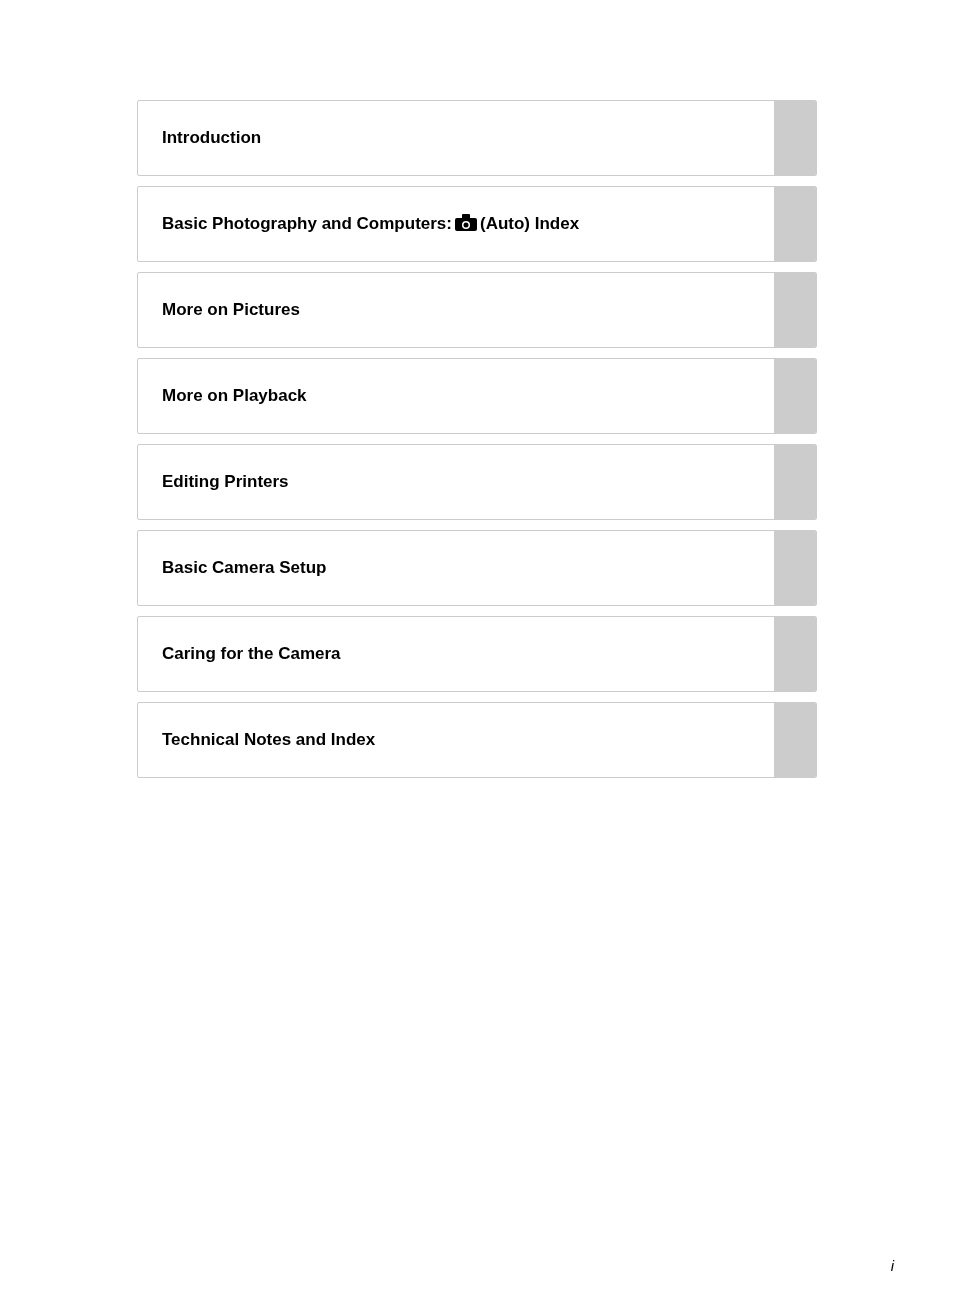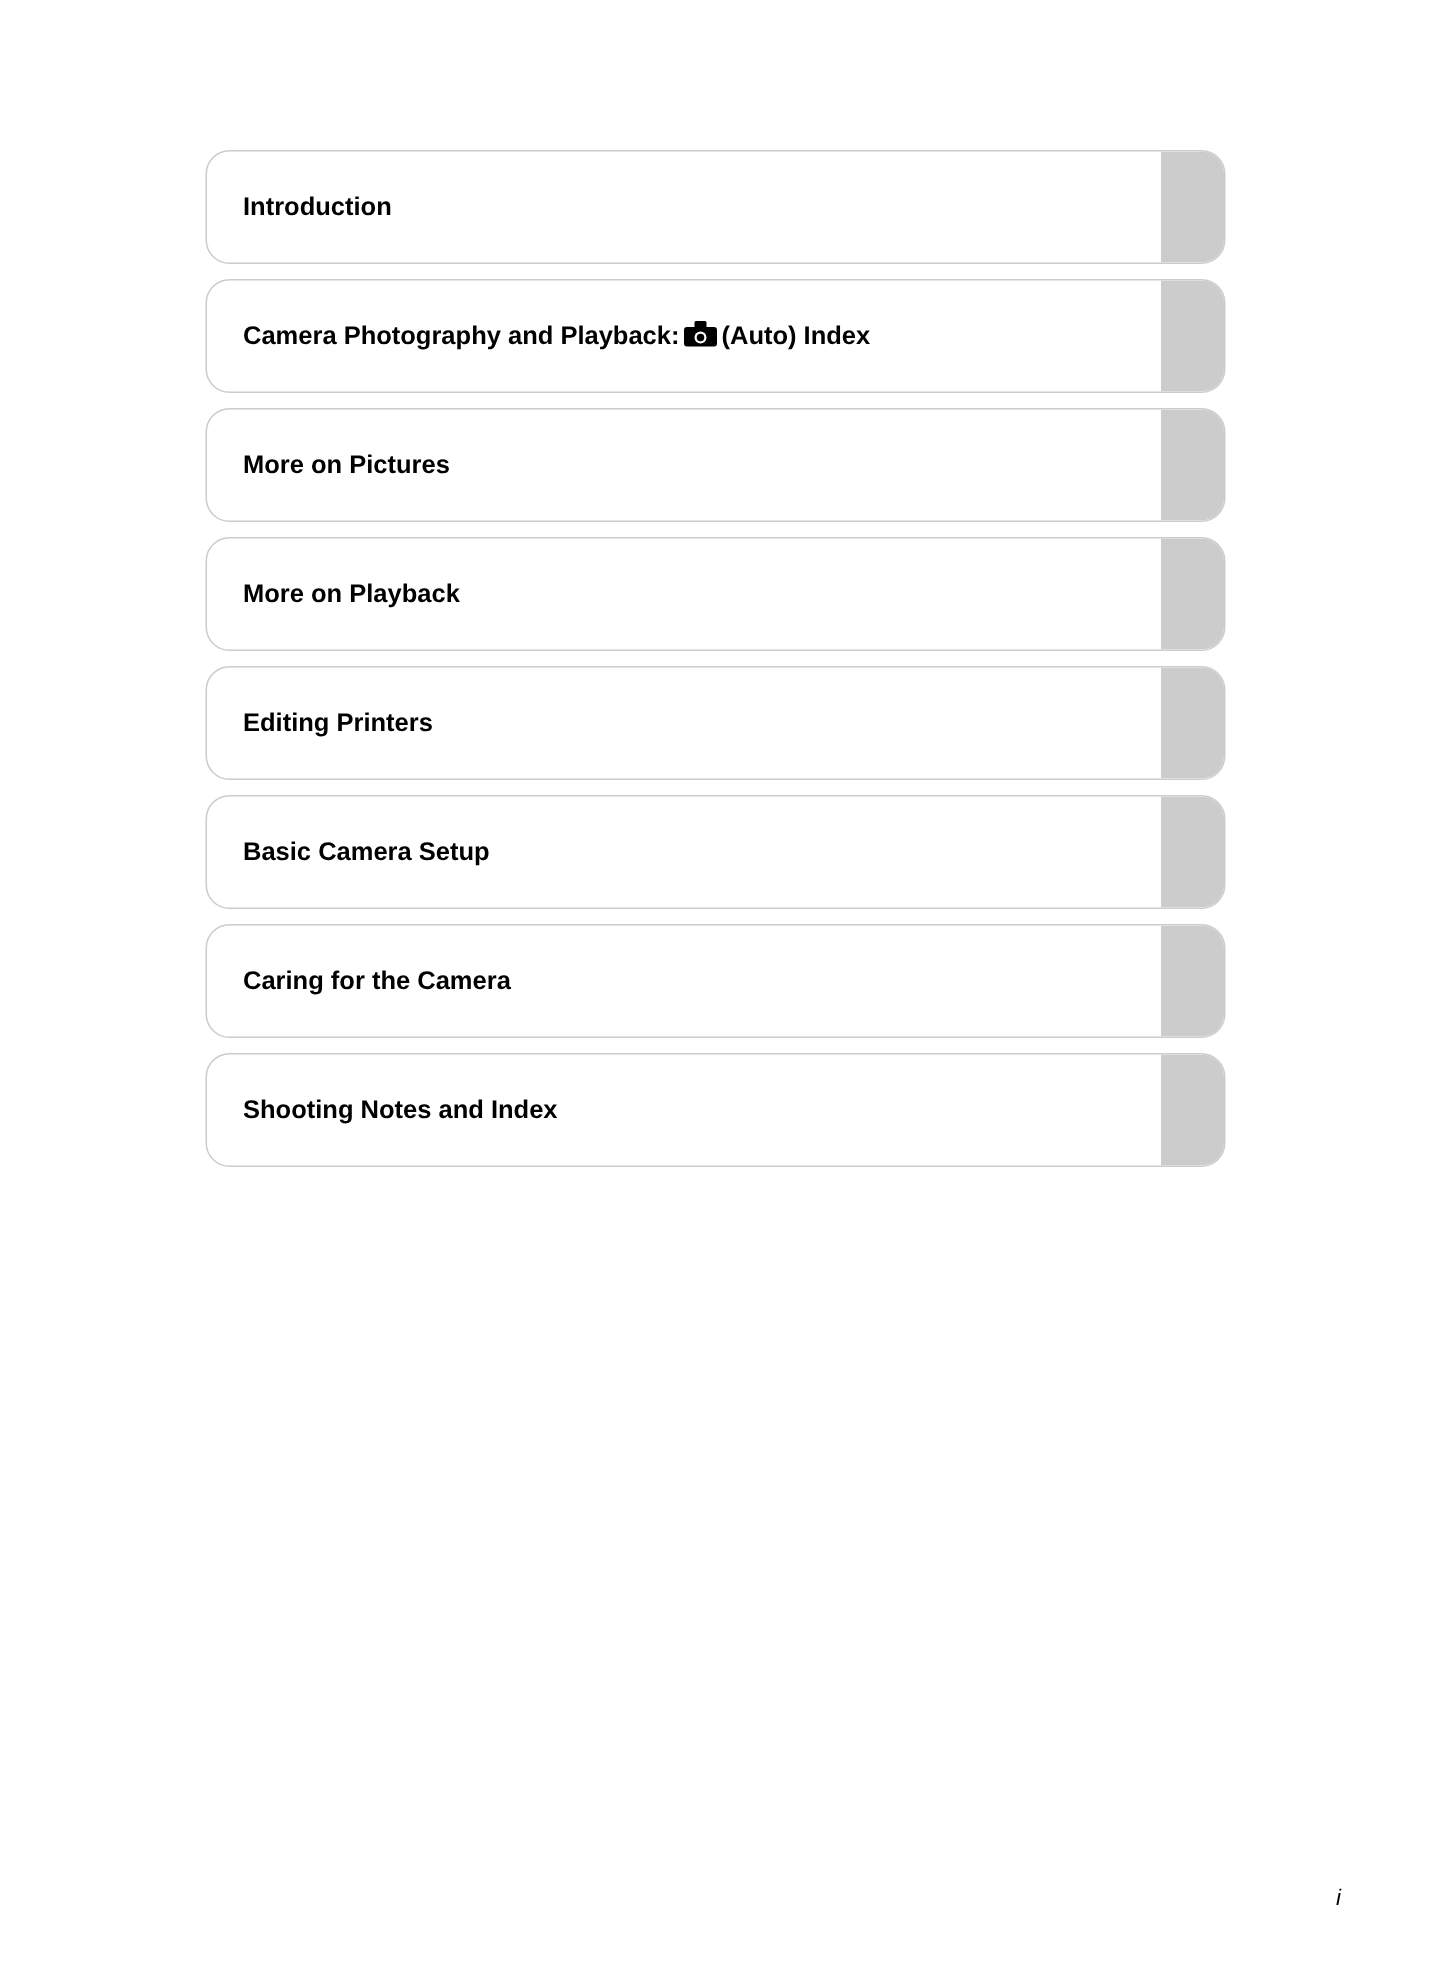--- a/index.html
+++ b/index.html
@@ -27,21 +27,21 @@
       width: 680px;
       display: flex;
       flex-direction: column;
       gap: 0;
     }
 
     .toc-item {
       display: flex;
       align-items: stretch;
       border: 1.5px solid #cccccc;
-      border-radius: 16px;
+      border-radius: 2px;
       margin-bottom: 10px;
       background: #ffffff;
       min-height: 76px;
       overflow: hidden;
     }
 
     .toc-item-text {
       flex: 1;
       display: flex;
       align-items: center;
@@ -85,21 +85,21 @@
     <div class="toc-item">
       <div class="toc-item-text">
         <span>Introduction</span>
       </div>
       <div class="toc-item-tab"></div>
     </div>
 
 
     <div class="toc-item">
       <div class="toc-item-text">
-        <span>Camera Photography and Playback:</span>
+        <span>Basic Photography and Computers:</span>
         <svg class="camera-icon" viewBox="0 0 22 18" xmlns="http://www.w3.org/2000/svg">
           <rect x="0" y="4" width="22" height="13" rx="2" ry="2" fill="#000"></rect>
           <rect x="7" y="0" width="8" height="5" rx="1" ry="1" fill="#000"></rect>
           <circle cx="11" cy="11" r="4" fill="#fff"></circle>
           <circle cx="11" cy="11" r="2.5" fill="#000"></circle>
         </svg>
         <span> (Auto) Index</span>
       </div>
       <div class="toc-item-tab"></div>
     </div>
@@ -136,21 +136,21 @@
 
     <div class="toc-item">
       <div class="toc-item-text">
         <span>Caring for the Camera</span>
       </div>
       <div class="toc-item-tab"></div>
     </div>
 
     <div class="toc-item">
       <div class="toc-item-text">
-        <span>Shooting Notes and Index</span>
+        <span>Technical Notes and Index</span>
       </div>
       <div class="toc-item-tab"></div>
     </div>
 
   </div>
 </div>
 
 <div class="page-number">i</div>
 
 </body></html>

